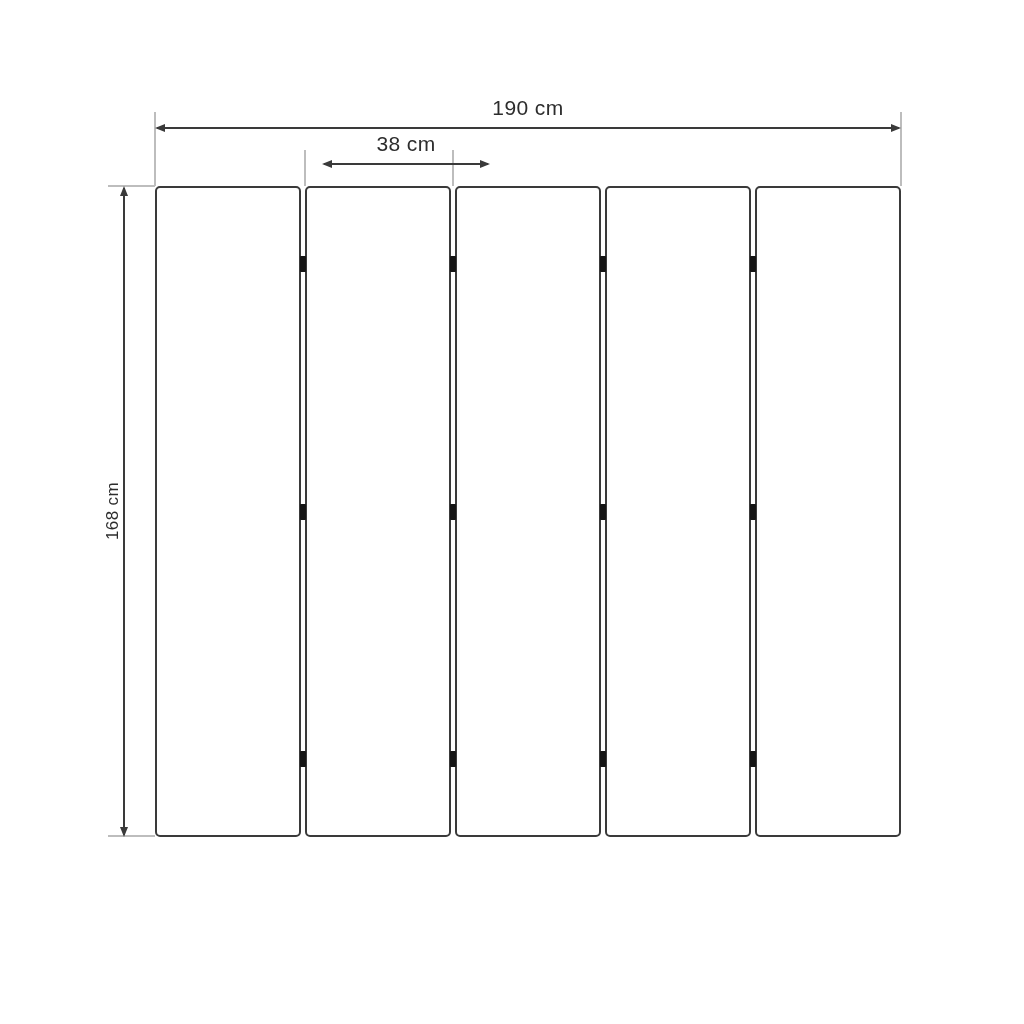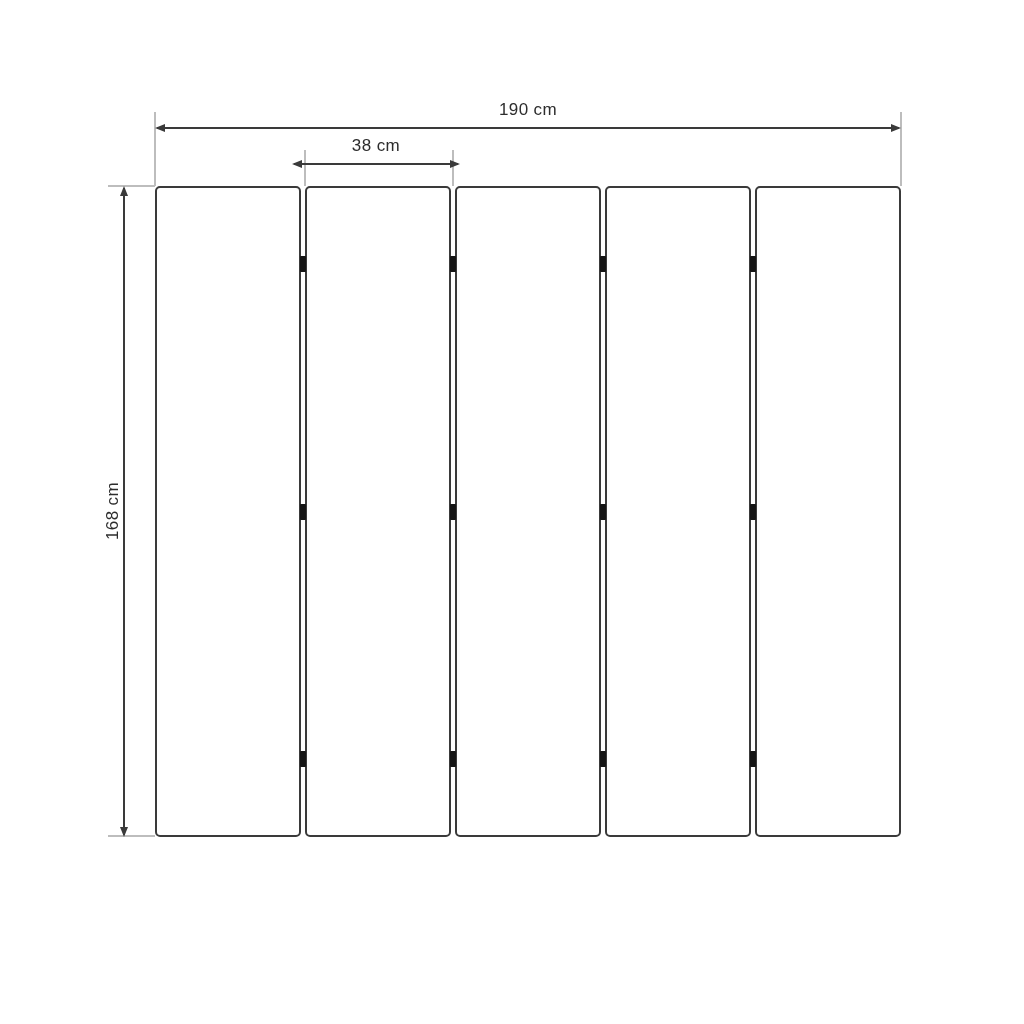--- a/index.html
+++ b/index.html
@@ -27,27 +27,27 @@
   #ext-total-left {left:154px;top:112px;height:74px;}
   #ext-total-right{left:900px;top:112px;height:74px;}
   #ext-panel-left {left:304px;top:150px;height:36px;}
   #ext-panel-right{left:452px;top:150px;height:36px;}
   #ext-height-top {left:108px;top:185px;width:47px;}
   #ext-height-bot {left:108px;top:835px;width:47px;}
 
   
   .dim-h{position:absolute;height:10px;}
   #dim-total{left:155px;top:123px;width:746px;}
-  #dim-panel{left:292px;top:159px;width:168px;}
+  #dim-panel{left:322px;top:159px;width:168px;}
   .dim-h .hline{position:absolute;left:2px;right:2px;top:4px;height:2px;background:var(--line);}
   .dlabel{
     position:absolute;left:50%;bottom:100%;
     transform:translateX(-50%);
     margin-bottom:3px;
-    font-size:17px;letter-spacing:.4px;white-space:nowrap;
+    font-size:21px;letter-spacing:.4px;white-space:nowrap;
     color:var(--text);
   }
   .arr{position:absolute;width:0;height:0;}
   .arr-l{left:0;top:1px;border-top:4px solid transparent;border-bottom:4px solid transparent;border-right:10px solid var(--line);}
   .arr-r{right:0;top:1px;border-top:4px solid transparent;border-bottom:4px solid transparent;border-left:10px solid var(--line);}
 
   
   .dim-v{position:absolute;width:10px;}
   #dim-height{left:119px;top:186px;height:651px;}
   .dim-v .vline{position:absolute;top:2px;bottom:2px;left:4px;width:2px;background:var(--line);}

